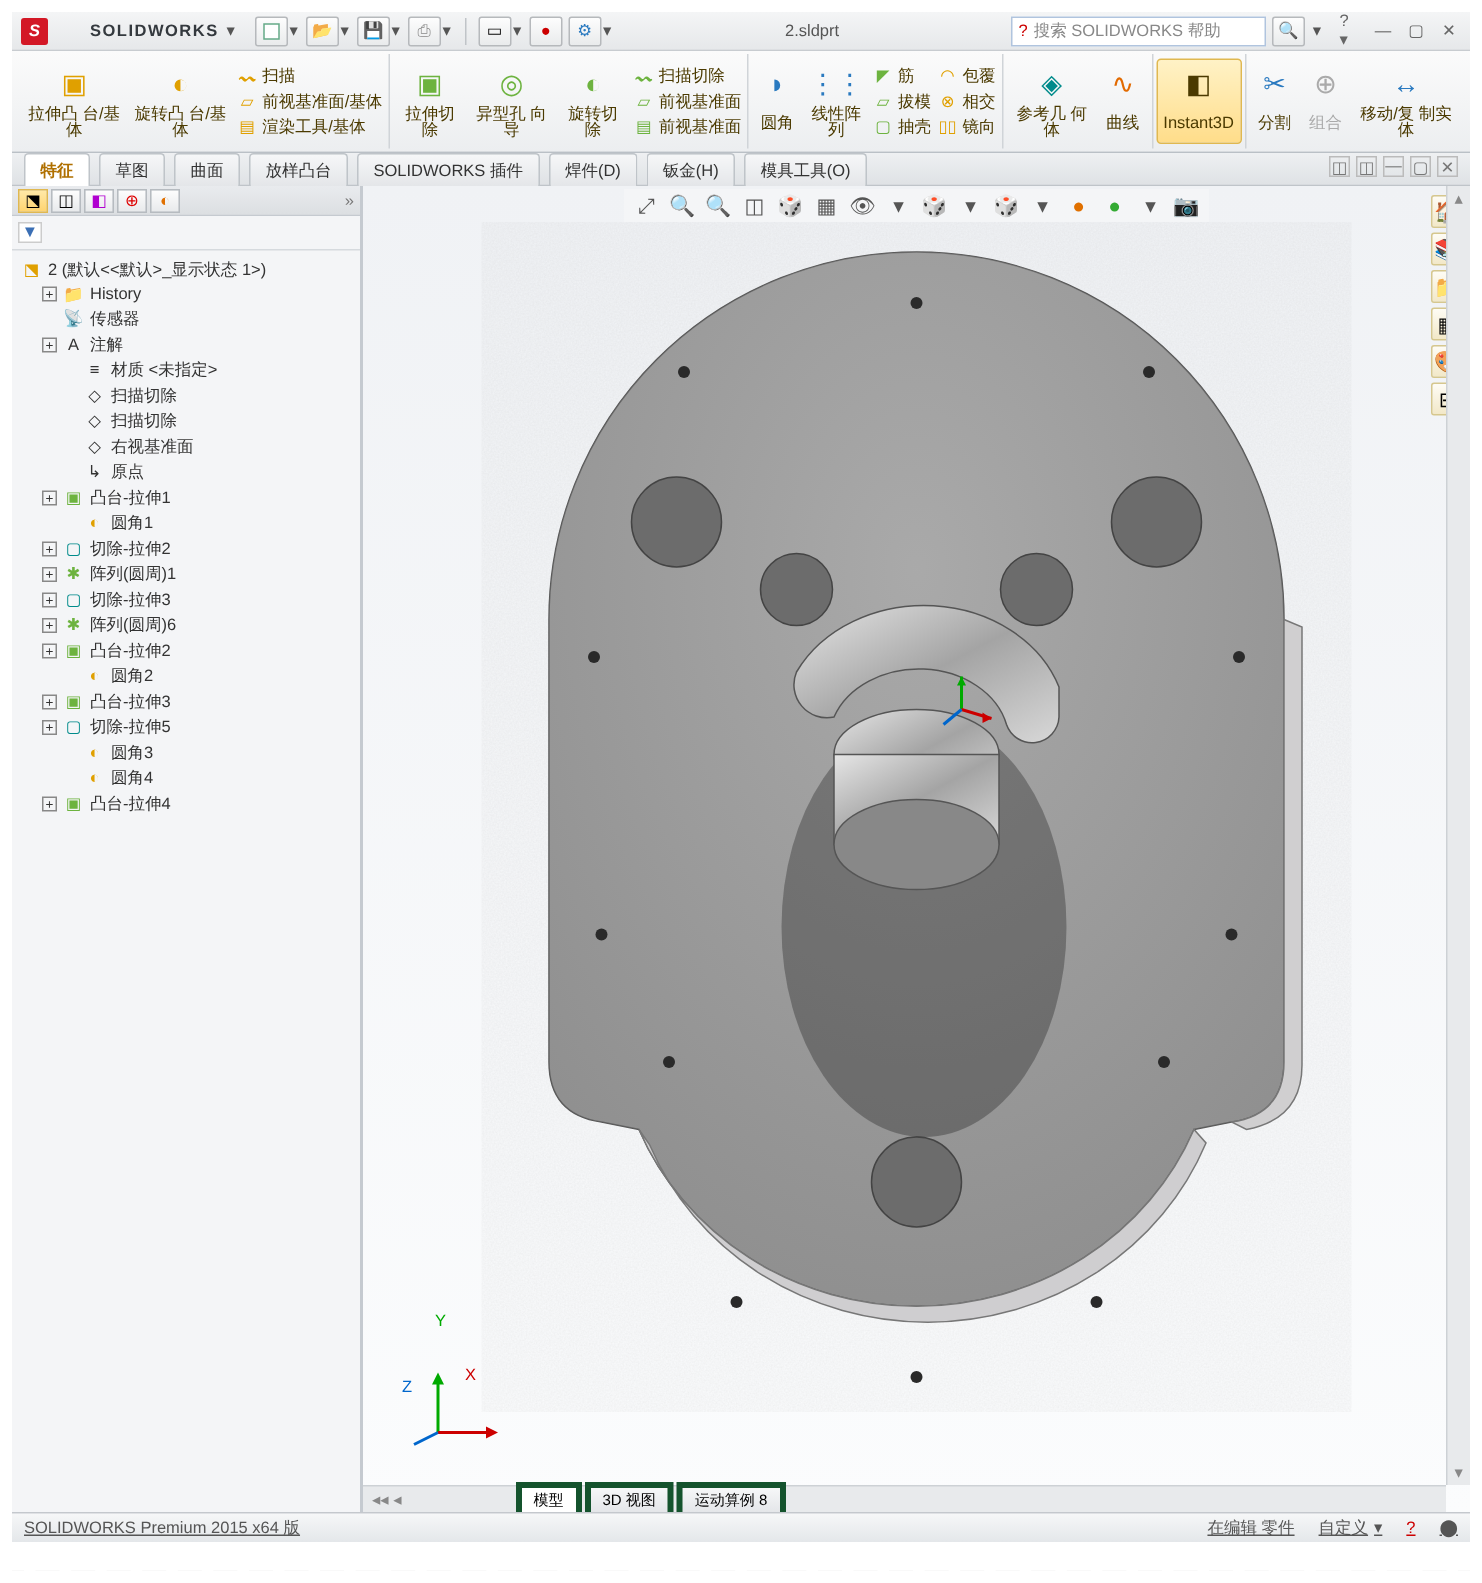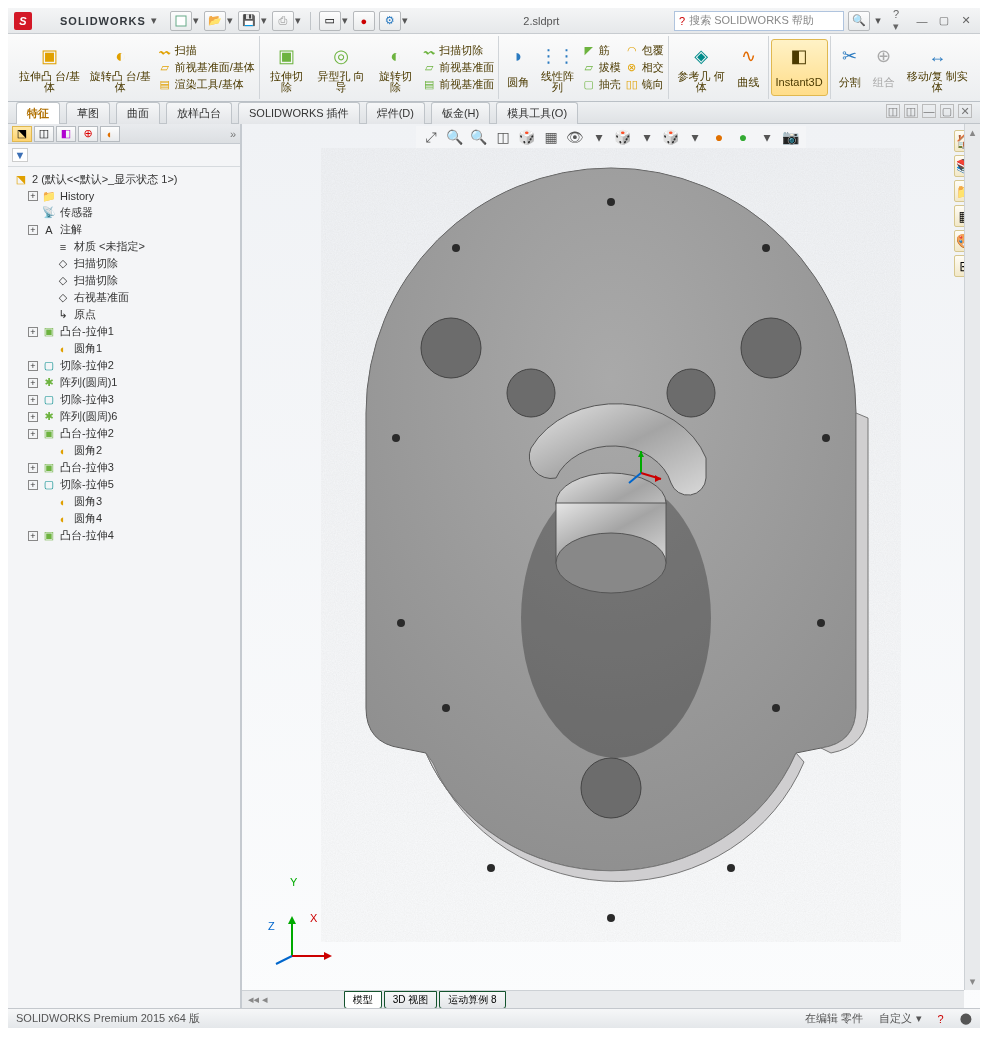--- a/index.html
+++ b/index.html
@@ -67,25 +67,25 @@
 .model { position: absolute; left: 50%; top: 48%; transform: translate(-50%,-50%); }
 .plate { fill: #9b9b9b; stroke: #555; stroke-width: 1; filter: url(#rough); }
 .plate-shade { fill: url(#gbody); }
 .hole { fill: #6c6c6c; stroke: #444; stroke-width: 1; }
 .pinhole { fill: #2a2a2a; }
 .boss { fill: url(#gmetal); stroke: #555; }
 
 .vp-scroll-v { position: absolute; right: 0; top: 0; bottom: 18px; width: 16px; background: #e8eaec; border-left: 1px solid #cdd1d5; display:flex; flex-direction:column; align-items:center; justify-content:space-between; padding:2px 0; color:#888; }
 .vp-scroll-h { position: absolute; left: 0; right: 16px; bottom: 0; height: 18px; background: #e8eaec; border-top: 1px solid #cdd1d5; display: flex; align-items: center; }
 .btabs { display: flex; gap: 2px; margin-left: 70px; }
-.btab { padding: 1px 8px; background: linear-gradient(#f6f7f8,#e4e6e9); border: 1px solid #14532d; border-radius: 0 0 3px 3px; font-size: 10px; }
+.btab { padding: 1px 8px; background: linear-gradient(#f6f7f8,#e4e6e9); border: 4px solid #14532d; border-radius: 0 0 3px 3px; font-size: 10px; }
 .btab.active { background: #fff; }
 
 .status { height: 20px; background: linear-gradient(#f6f7f8,#e4e7ea); border-top: 1px solid #c4c8cd; display: flex; align-items: center; padding: 0 8px; gap: 16px; color: #555; }
-.status .seg { display: flex; align-items: center; gap: 4px; }
+.status .seg { display: flex; align-items: center; gap: 4px; text-decoration: underline; }
 .status .grow { flex: 1; }
 
 .ic-yellow { color: #e0a000; }
 .ic-green { color: #6db33f; }
 .ic-blue { color: #2a7ac0; }
 .ic-orange { color: #e26a00; }
 .ic-teal { color: #008b8b; }
 .ic-gray { color: #888; }
 </style>
 </head>

